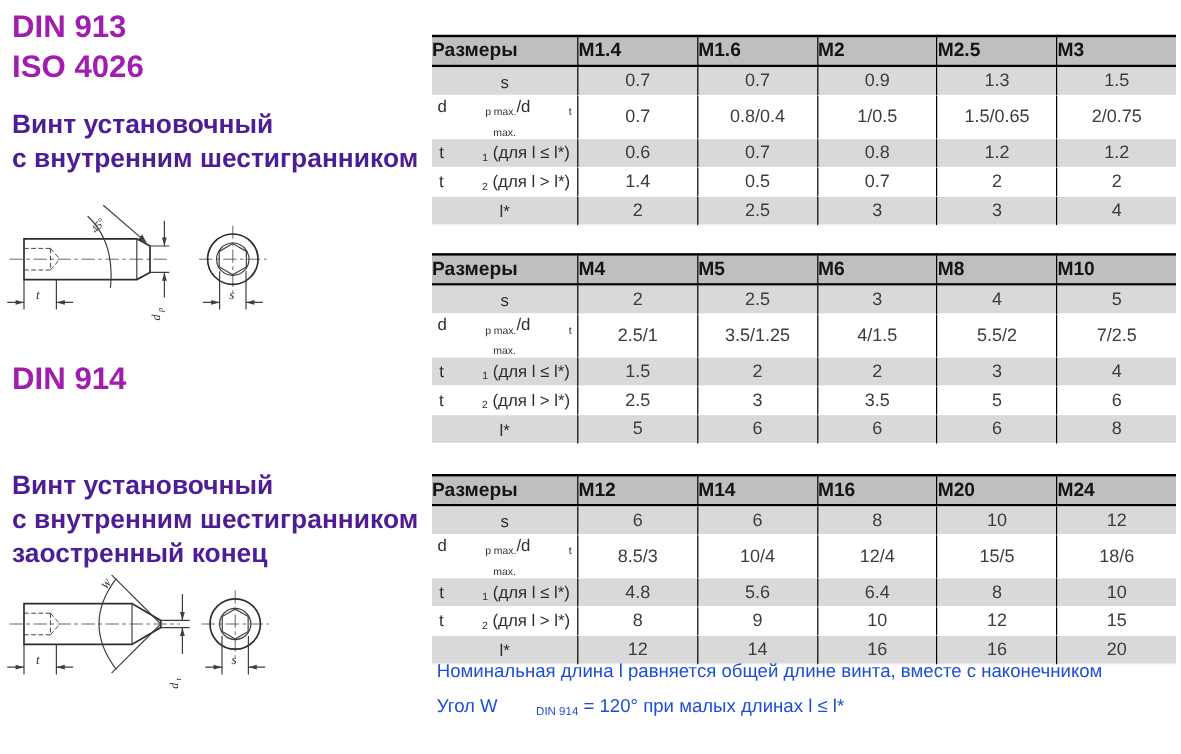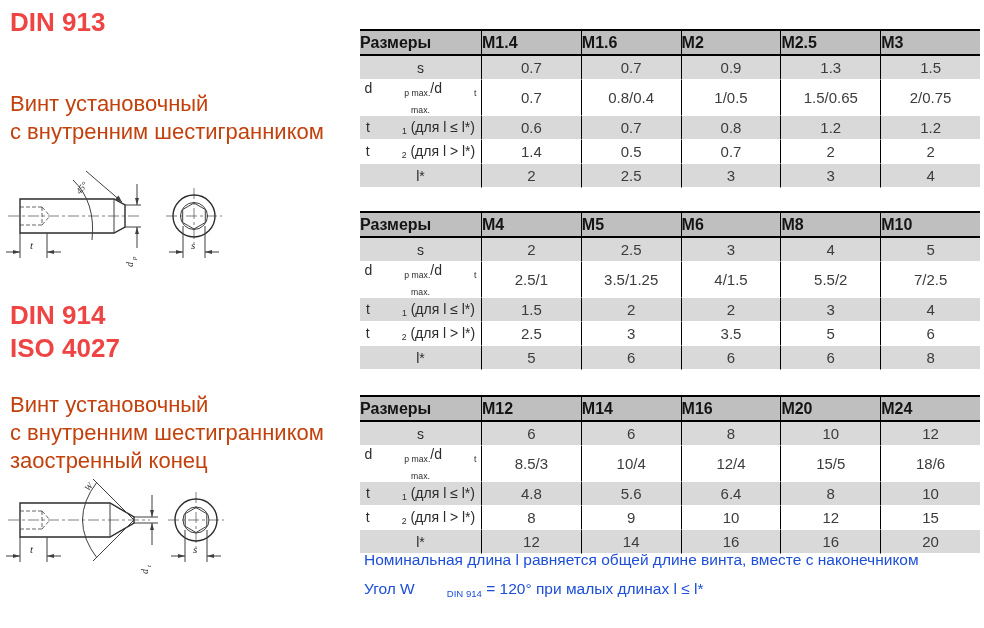--- a/index.html
+++ b/index.html
@@ -1,21 +1,21 @@
 <!DOCTYPE html>
 <html><head>
 <meta charset="utf-8">
 <style>
   html,body{margin:0;padding:0;background:#fff;}
   .page{position:relative;width:984px;height:628px;background:#ffffff;overflow:hidden;
         font-family:"Liberation Sans",sans-serif;color:#000;}
   .abs{position:absolute;}
   
-  .std-line{font-size:26px;font-weight:700;line-height:33px;color:#ef4444;}
-  .desc-line{font-size:22px;font-weight:400;line-height:28px;color:#c2410c;}
+  .std-line{font-size:26px;font-weight:700;line-height:33px;color:#a21caf;}
+  .desc-line{font-size:22px;font-weight:700;line-height:28px;color:#4c1d95;}
   
   table.spec{position:absolute;left:360px;width:620px;border-collapse:separate;border-spacing:0;
              table-layout:fixed;}
   table.spec th{background:#bfbfbf;border-top:2px solid #000;border-bottom:2px solid #000;
                 border-left:1px solid #000;height:23px;padding:0;text-align:left;
                 font-size:16px;font-weight:700;color:#141414;}
   table.spec th:first-child{border-left:none;}
   table.spec td{height:23px;padding:0;text-align:center;font-size:15px;color:#3c3c3c;
                 border-left:1px solid #000;border-bottom:1px solid #fff;background:#fff;}
   table.spec td:first-child{border-left:none;}
@@ -36,20 +36,21 @@
   svg .ar{fill:#3f3f3f;stroke:none;}
   svg text{fill:#2c2c2c;stroke:none;font-family:"Liberation Serif",serif;font-style:italic;}
 </style>
 </head>
 <body>
 
 <div class="page">
 
   <div class="abs" style="left:10px;top:6px;">
     <div class="std-line">DIN 913</div>
+    <div class="std-line">ISO 4026</div>
   </div>
   <div class="abs" style="left:10px;top:90px;">
     <div class="desc-line">Винт установочный</div>
     <div class="desc-line">с внутренним шестигранником</div>
   </div>
 
   <svg class="drw d1" width="250" height="105" viewBox="0 0 250 105">
 
     <line class="cl" x1="8" y1="50" x2="142" y2="50"></line>
 
@@ -98,21 +99,20 @@
     <line class="ln" x1="205" y1="60" x2="205" y2="92"></line>
     <line class="ln" x1="169" y1="86" x2="183" y2="86"></line>
     <line class="ln" x1="205" y1="86" x2="219" y2="86"></line>
     <polygon class="ar" points="183,86 176,84 176,88"></polygon>
     <polygon class="ar" points="205,86 212,84 212,88"></polygon>
     <text x="191" y="83" font-size="11">s</text>
   </svg>
 
   <div class="abs" style="left:10px;top:299px;">
     <div class="std-line">DIN 914</div>
-    <div class="std-line">ISO 4027</div>
   </div>
   <div class="abs" style="left:10px;top:391px;">
     <div class="desc-line">Винт установочный</div>
     <div class="desc-line">с внутренним шестигранником</div>
     <div class="desc-line">заостренный конец</div>
   </div>
 
   <svg class="drw d2" width="250" height="118" viewBox="0 0 250 118">
     <line class="cl" x1="8" y1="52" x2="150" y2="52"></line>
 

